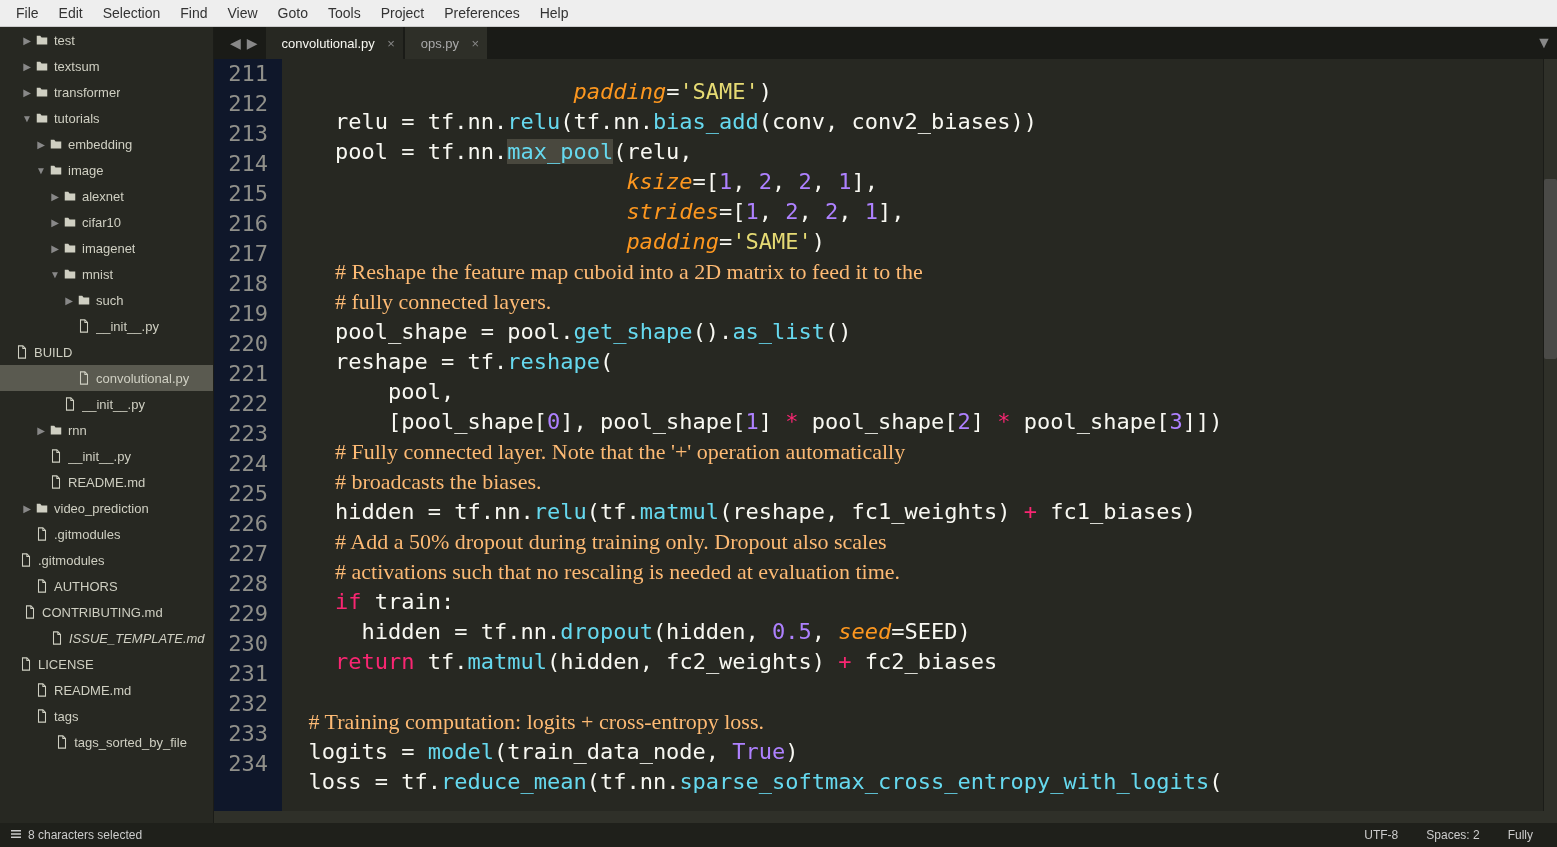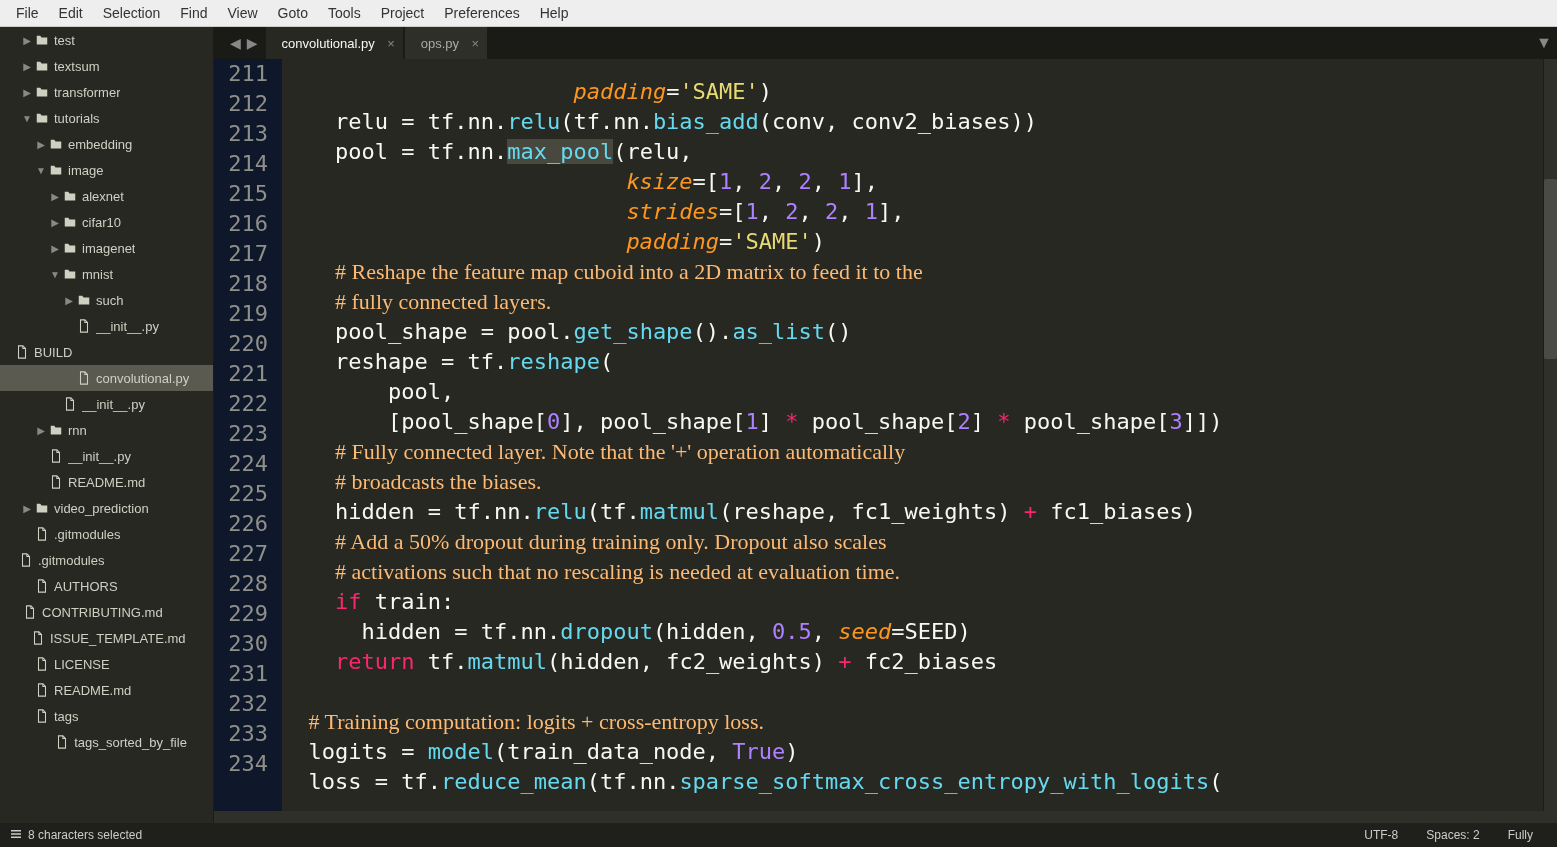--- a/index.html
+++ b/index.html
@@ -417,31 +417,31 @@
       <div class="tree-row" style="padding-left: 8px;">
         <span class="tree-arrow"></span>
         <span class="tree-icon file-icon">
           <svg viewBox="0 0 16 16">
             <path d="M4 1h5l3 3v11H4z"></path>
             <path d="M9 1v3h3"></path>
           </svg>
         </span>
         <span class="tree-label">CONTRIBUTING.md</span>
       </div>
-      <div class="tree-row" style="padding-left: 16px;">
+      <div class="tree-row" style="padding-left: 35px; font-style: italic;">
         <span class="tree-arrow"></span>
         <span class="tree-icon file-icon">
           <svg viewBox="0 0 16 16">
             <path d="M4 1h5l3 3v11H4z"></path>
             <path d="M9 1v3h3"></path>
           </svg>
         </span>
         <span class="tree-label">ISSUE_TEMPLATE.md</span>
       </div>
-      <div class="tree-row" style="padding-left: 20px;">
+      <div class="tree-row" style="padding-left: 4px;">
         <span class="tree-arrow"></span>
         <span class="tree-icon file-icon">
           <svg viewBox="0 0 16 16">
             <path d="M4 1h5l3 3v11H4z"></path>
             <path d="M9 1v3h3"></path>
           </svg>
         </span>
         <span class="tree-label">LICENSE</span>
       </div>
       <div class="tree-row" style="padding-left: 20px;">

